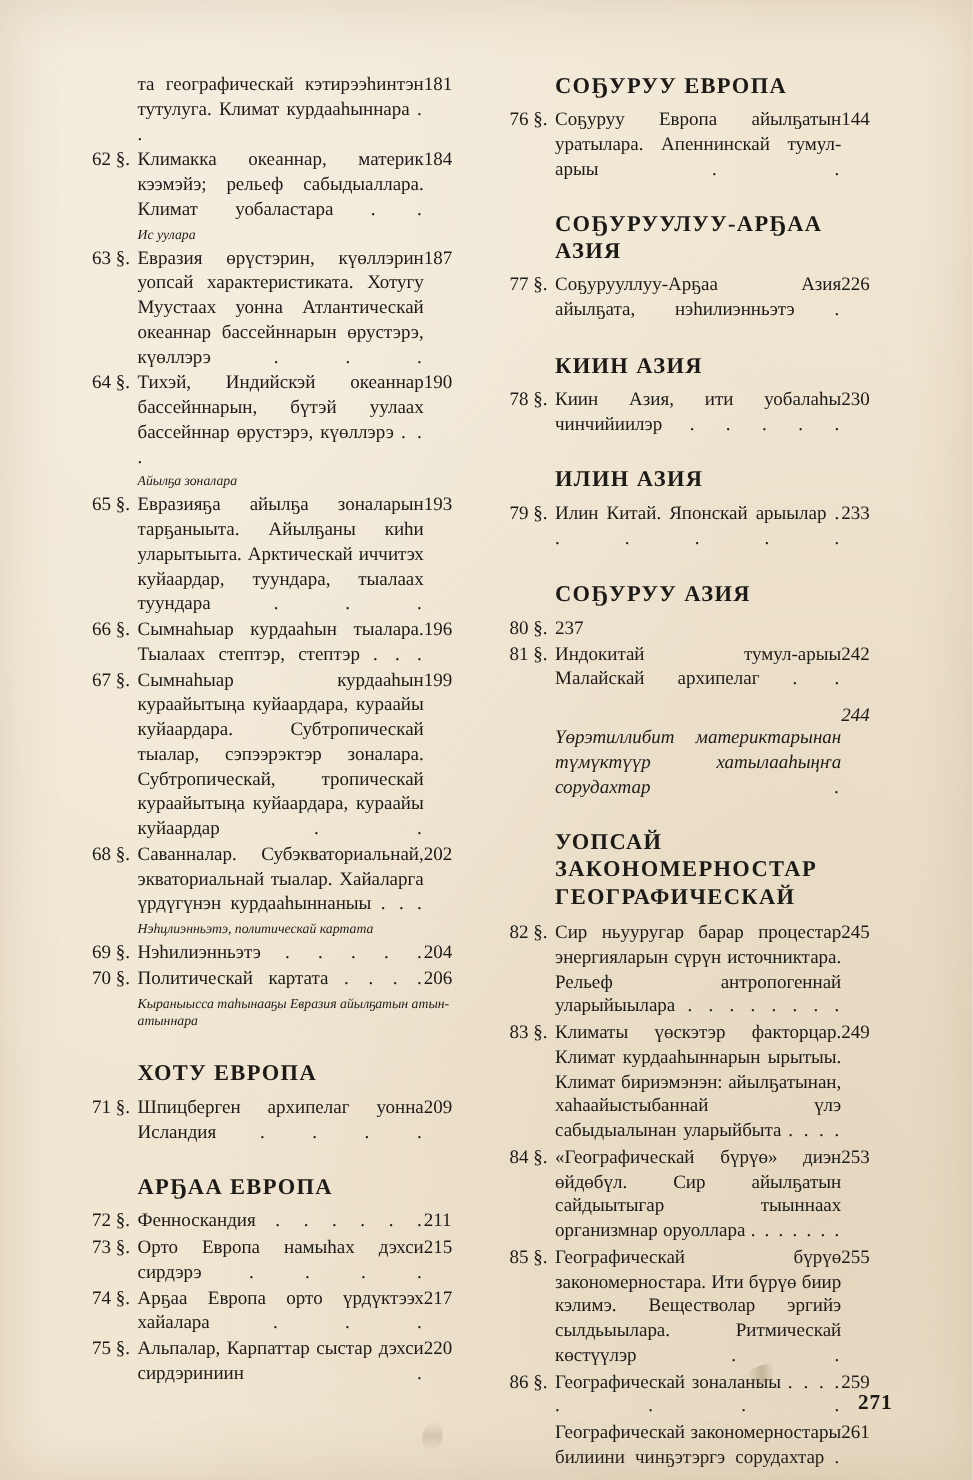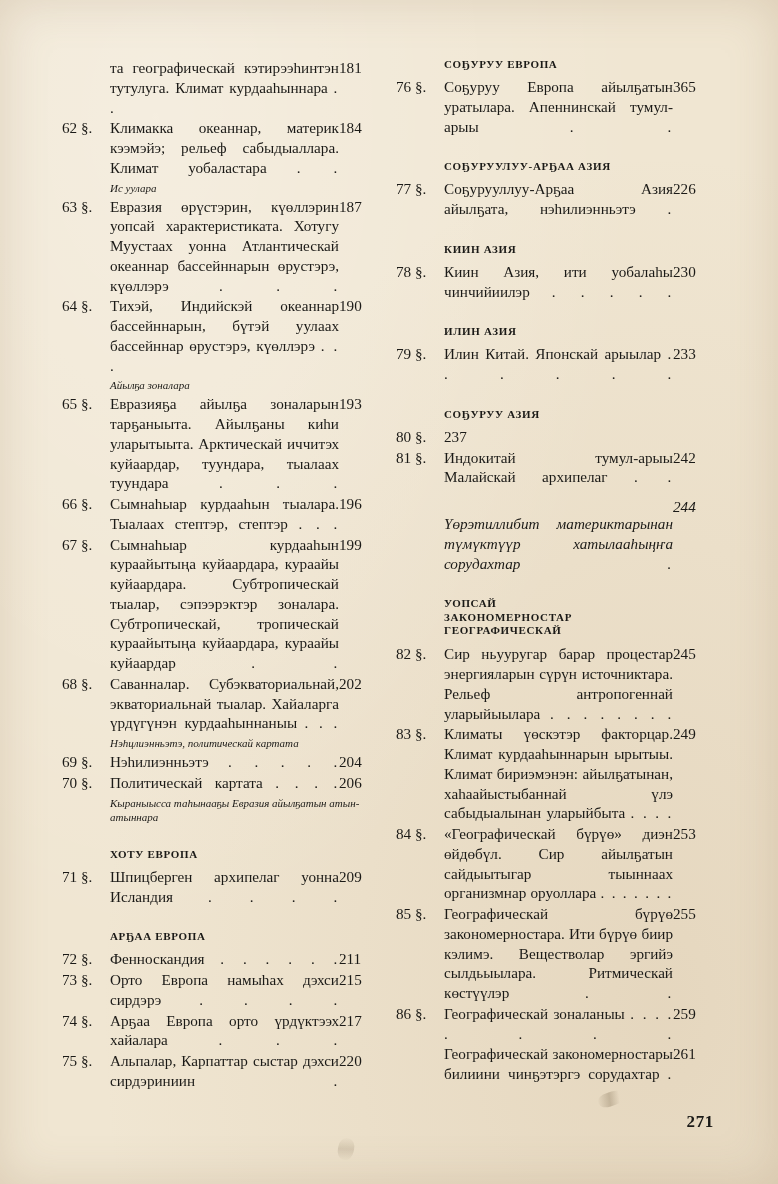--- a/index.html
+++ b/index.html
@@ -43,21 +43,21 @@
     display: flex;
     align-items: flex-start;
     margin-bottom: 1px;
     font-size: 15.2px;
     line-height: 1.30;
   }
   .num {
     width: 48px;
     flex: 0 0 48px;
     text-align: right;
-    padding-right: 18px;
+    padding-right: 6px;
     box-sizing: border-box;
     white-space: nowrap;
   }
   .body {
     flex: 1 1 auto;
     min-width: 0;
     text-align: justify;
     text-align-last: justify;
     word-spacing: 0.02em;
     hyphens: manual;
@@ -68,21 +68,21 @@
     white-space: nowrap;
   }
   .dots {
     letter-spacing: 1.6px;
   }
 
   
   .cont .num { visibility: hidden; }
 
   h2.sect {
-    font-size: 11px;
+    font-size: 18px;
     font-weight: bold;
     letter-spacing: 0.06em;
     margin: 24px 0 7px 0;
     padding-left: 48px;
   }
   h2.sect.first { margin-top: 0; }
   h2.sect.multi { line-height: 1.22; }
 
   .italic-head {
     font-style: italic;
@@ -223,21 +223,21 @@
           <span class="num">75 §.</span>
           <span class="body"><span>Альпалар, Карпаттар сыстар дэхси сирдэриниин</span> <span class="dots"> .</span></span>
           <span class="page-no">220</span>
         </div>
       </div>
     <div class="col right" id="col-right">
         <h2 class="sect first">СОҔУРУУ ЕВРОПА</h2>
         <div class="entry">
           <span class="num">76 §.</span>
           <span class="body"><span>Соҕуруу Европа айылҕатын уратылара. Апеннинскай тумул-арыы</span> <span class="dots">. .</span></span>
-          <span class="page-no">365</span>
+          <span class="page-no">144</span>
         </div>
         <h2 class="sect">СОҔУРУУЛУУ-АРҔАА АЗИЯ</h2>
         <div class="entry">
           <span class="num">77 §.</span>
           <span class="body"><span>Соҕурууллуу-Арҕаа Азия айылҕата, нэhилиэнньэтэ</span> <span class="dots"> .</span></span>
           <span class="page-no">226</span>
         </div>
         <h2 class="sect">КИИН АЗИЯ</h2>
         <div class="entry">
           <span class="num">78 §.</span>

